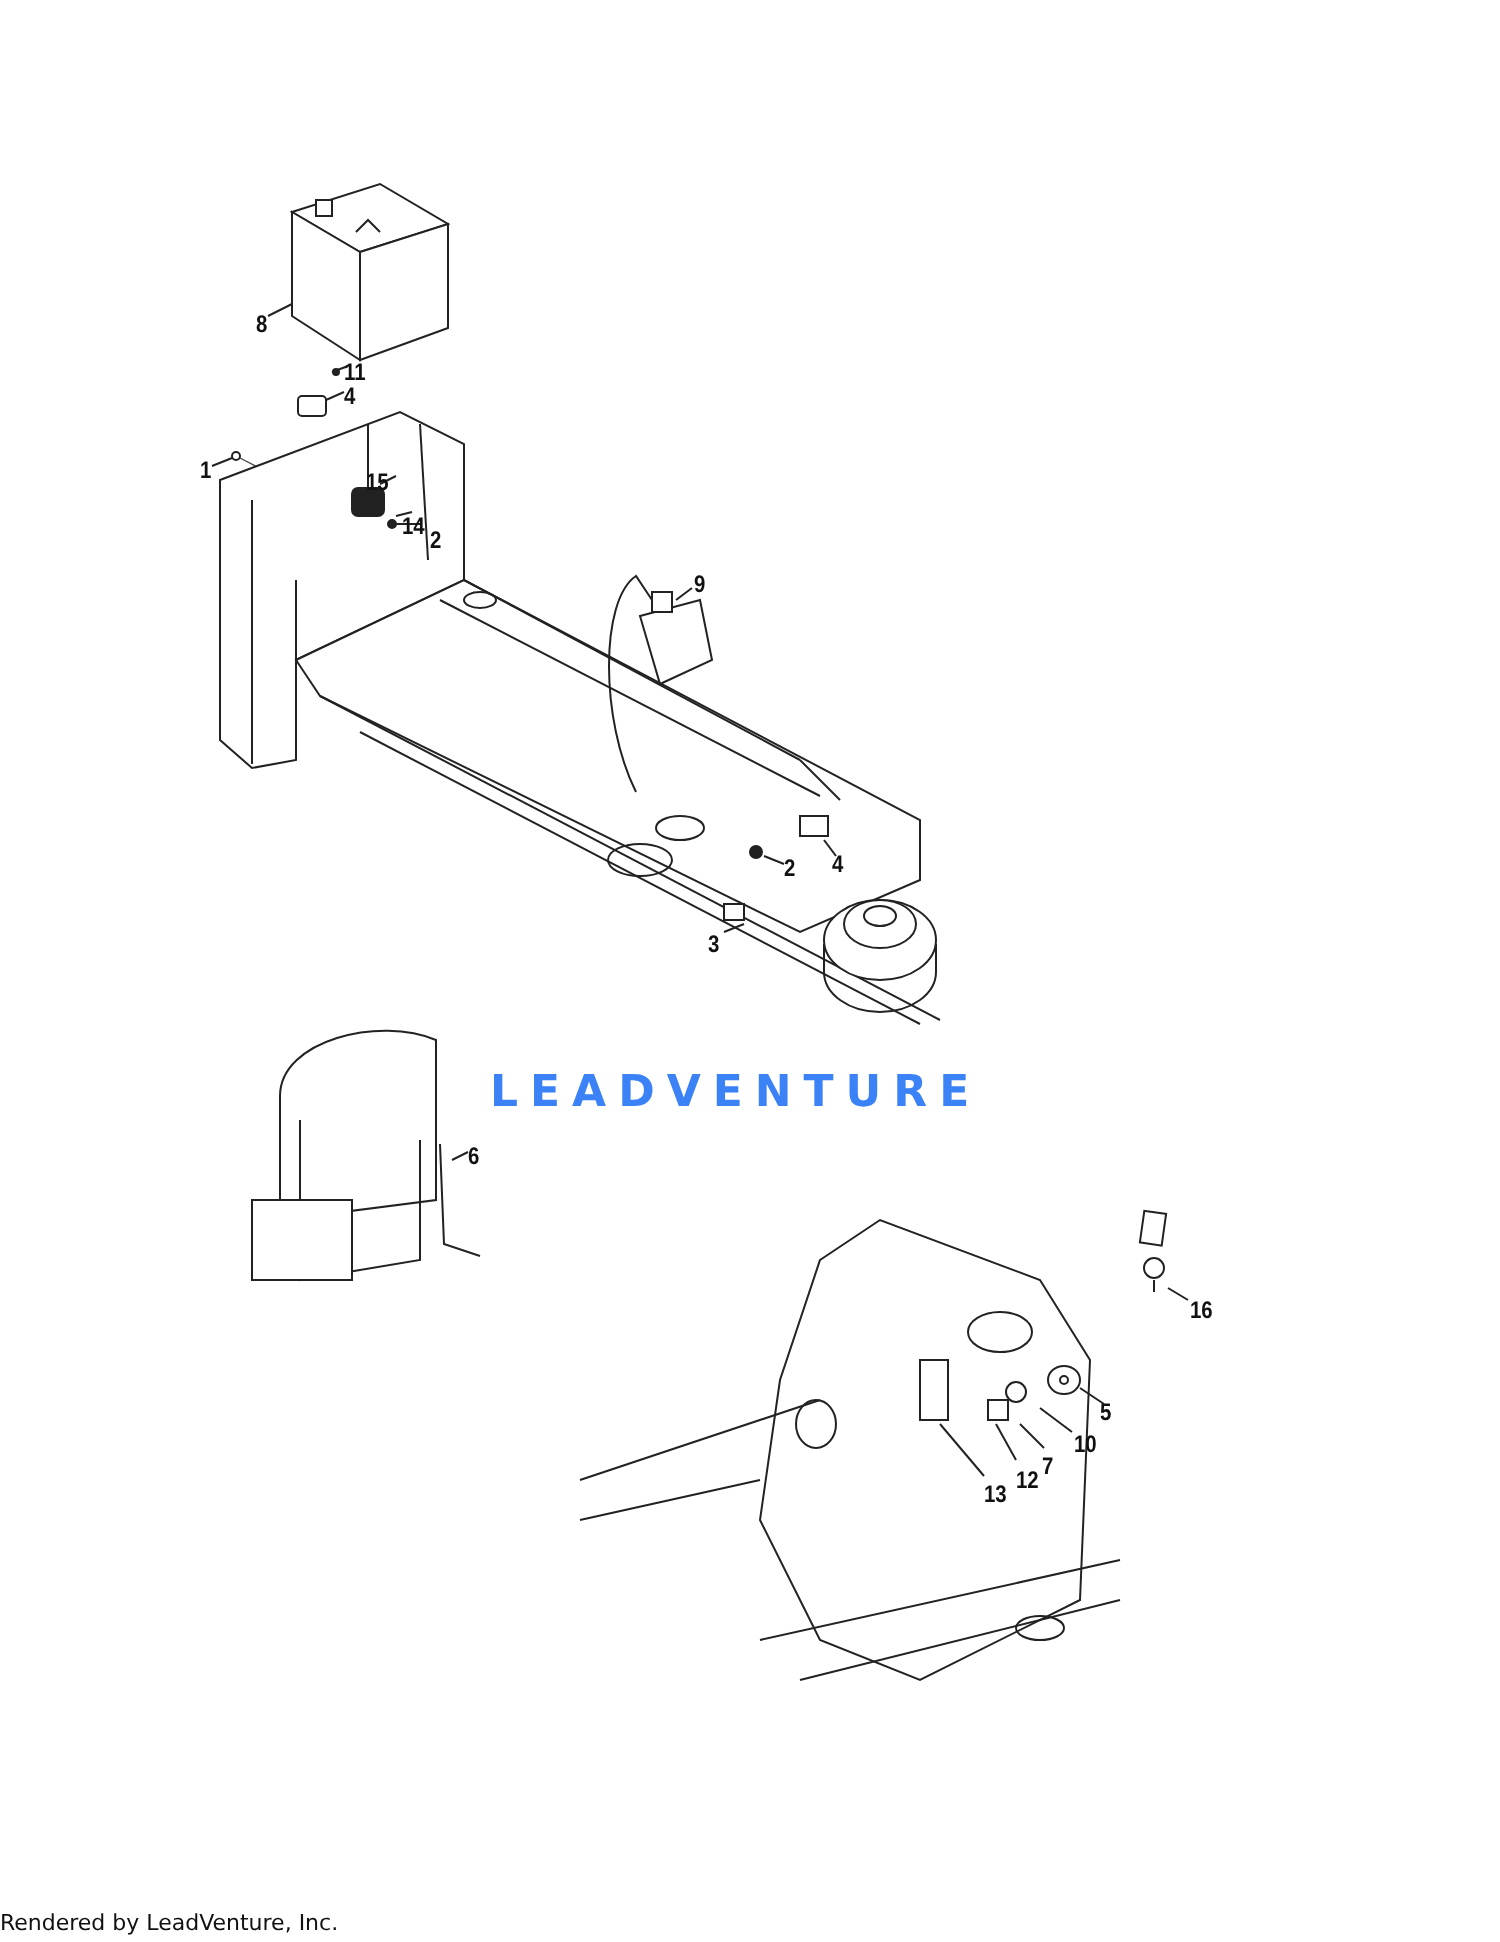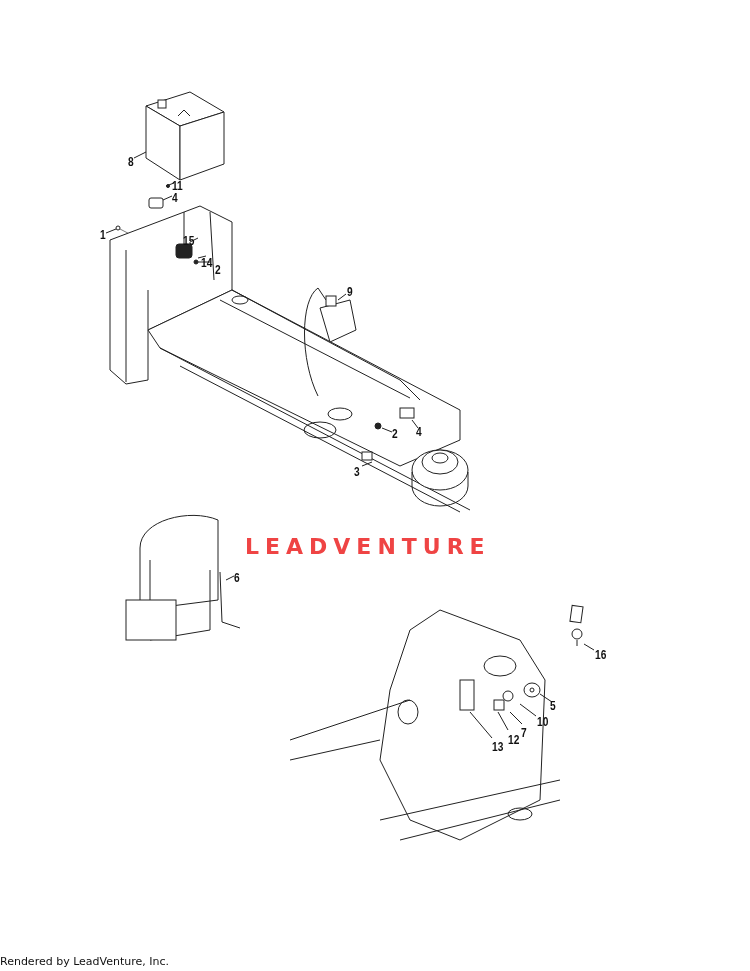--- a/index.html
+++ b/index.html
@@ -1,19 +1,19 @@
 <!DOCTYPE html>
 <html><head>
 <meta charset="utf-8">
 <style>
   html,body{margin:0;padding:0;background:#fff;}
   body{width:750px;height:971px;position:relative;overflow:hidden;font-family:"Liberation Sans",sans-serif;}
   #canvas{position:absolute;left:0;top:0;width:750px;height:971px;}
   .callout{position:absolute;font-family:"Liberation Sans",sans-serif;font-size:12px;font-weight:bold;color:#111;line-height:12px;transform:scaleX(0.85);transform-origin:left top;}
-  .watermark{position:absolute;left:245px;top:534px;font-family:"DejaVu Sans",sans-serif;font-size:22px;letter-spacing:6px;color:#ef4444;font-weight:bold;}
+  .watermark{position:absolute;left:245px;top:534px;font-family:"DejaVu Sans",sans-serif;font-size:22px;letter-spacing:6px;color:#3b82f6;font-weight:bold;}
   .footer{position:absolute;left:0;width:600px;top:955px;text-align:left;font-family:"DejaVu Sans",sans-serif;font-size:11px;color:#111;}
   svg .ln{fill:none;stroke:#222;stroke-width:1;}
   svg .thin{fill:none;stroke:#444;stroke-width:0.7;}
   svg .fill{fill:#fff;stroke:#222;stroke-width:1;}
   svg .dark{fill:#222;stroke:#222;}
 </style>
 </head>
 <body>
 
 <div id="canvas">

